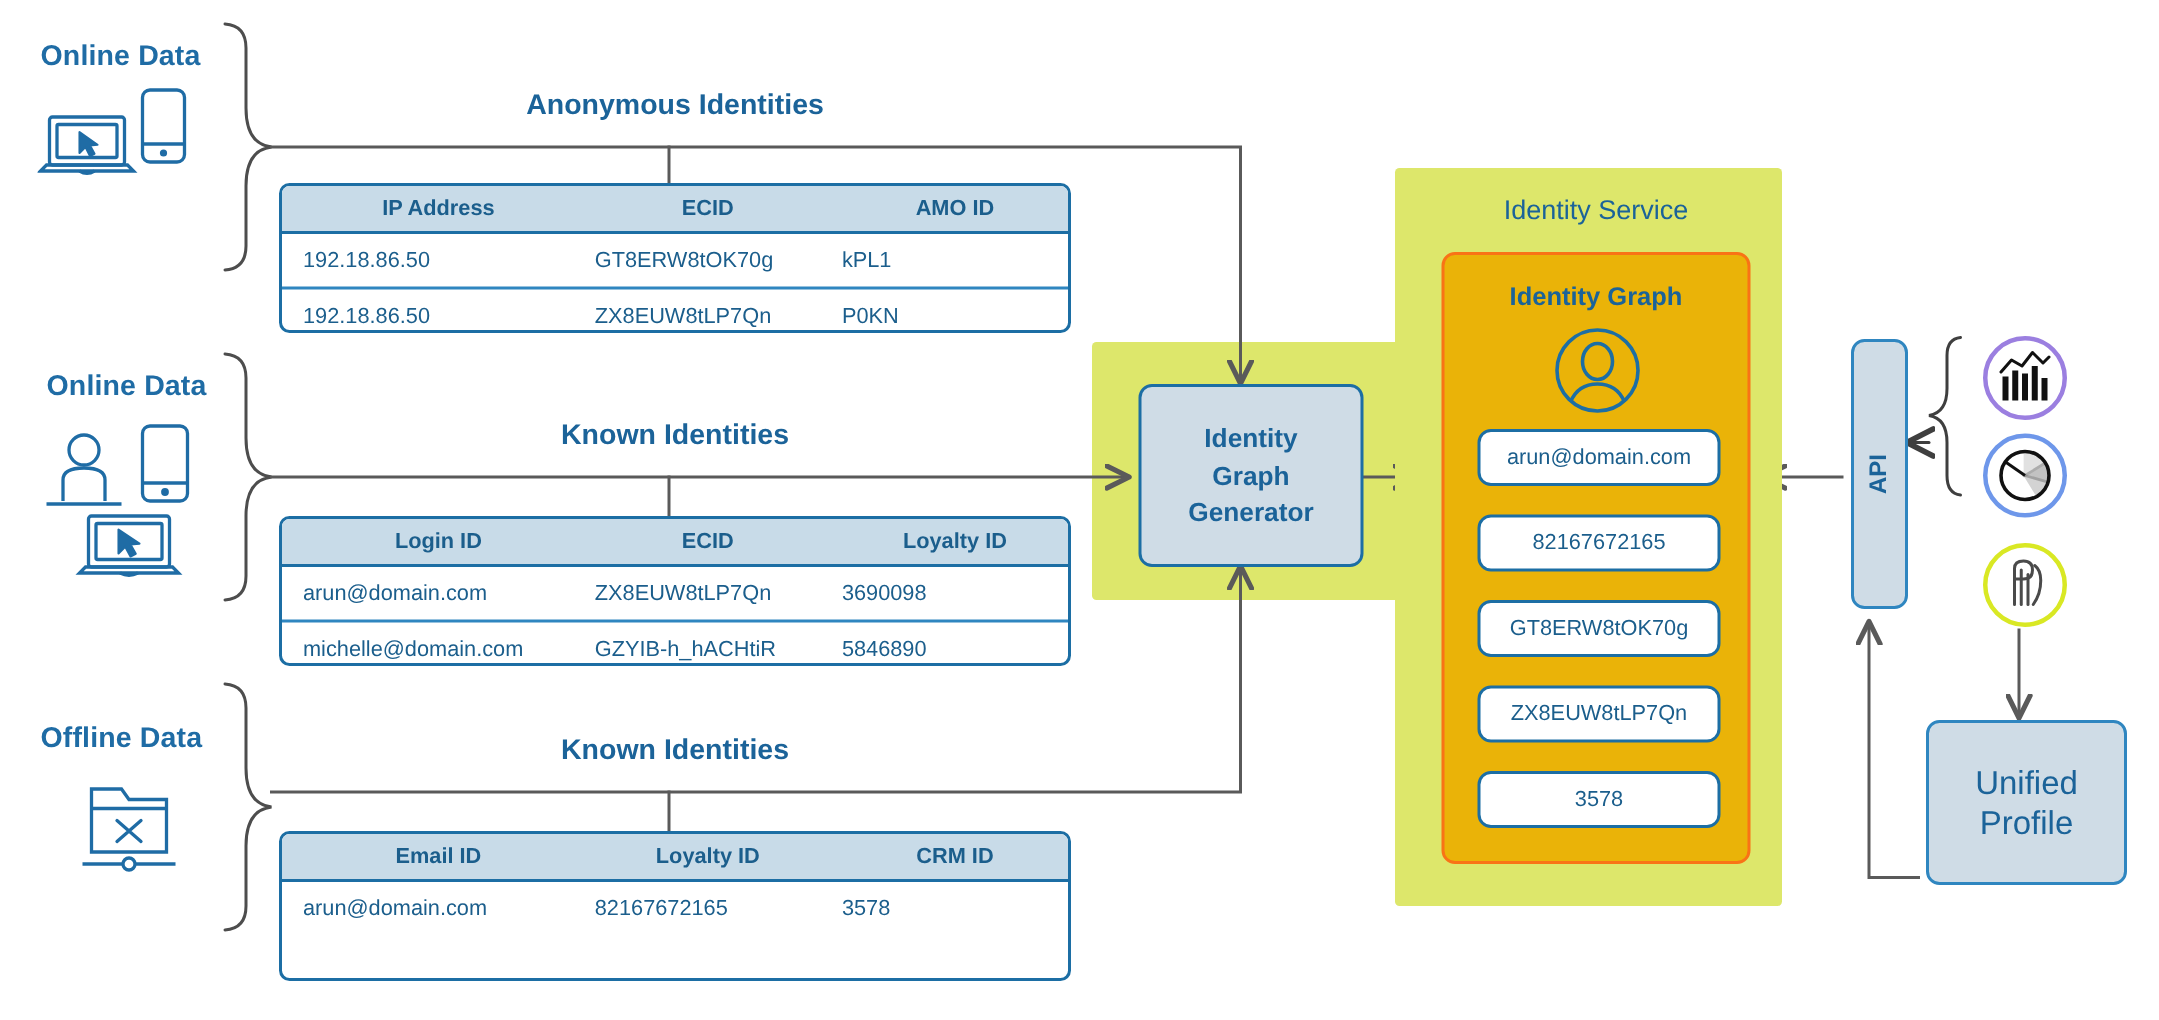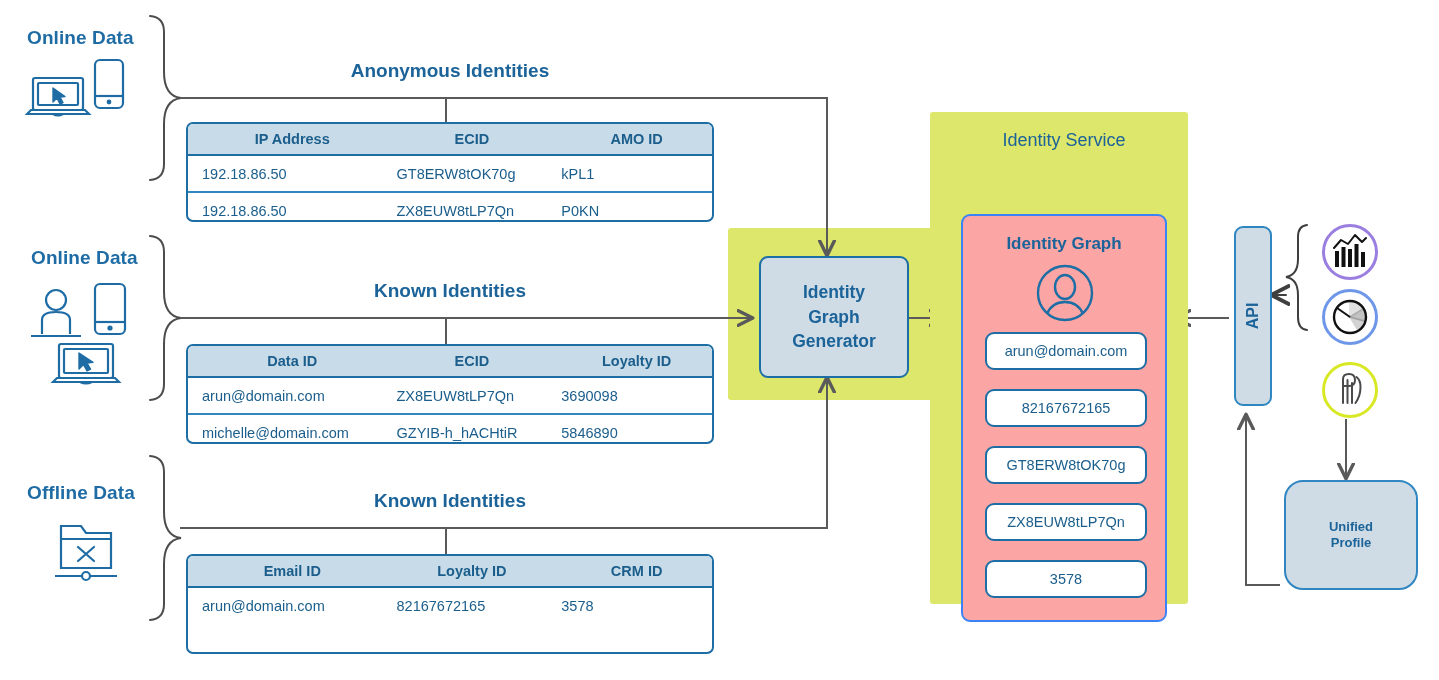--- a/index.html
+++ b/index.html
@@ -52,22 +52,22 @@
 
   
   .green{
     position:absolute;background:#dde76b;border-radius:3px;
   }
   .svc-title{
     position:absolute;color:#1b6399;font-weight:normal;font-size:18px;
     width:100%;text-align:center;white-space:nowrap;
   }
   .graph-card{
-    position:absolute;background:#fca5a5;border:2px solid #3b82f6;
-    border-radius:9px;box-sizing:border-box;margin-top:46px;
+    position:absolute;background:#eab308;border:2px solid #f97316;
+    border-radius:9px;box-sizing:border-box;
   }
   .graph-title{
     position:absolute;width:100%;text-align:center;
     color:#1b6399;font-weight:bold;font-size:17px;white-space:nowrap;
   }
   .pill{
     position:absolute;background:#ffffff;border:2px solid #1c6ea4;
     border-radius:9px;box-sizing:border-box;
     display:flex;align-items:center;justify-content:center;
     color:#1b5e8c;font-size:14.5px;white-space:nowrap;
@@ -81,23 +81,23 @@
   .apitext{
     position:absolute;left:50%;top:50%;
     transform:translate(-50%,-50%) rotate(-90deg);
     transform-origin:center center;
     color:#1b6399;font-weight:bold;font-size:16px;white-space:nowrap;
   }
 
   
   .upbox{
     position:absolute;background:#cfdce6;border:2px solid #2f86c0;
-    border-radius:19px;box-sizing:border-box;
+    border-radius:9px;box-sizing:border-box;
     display:flex;align-items:center;justify-content:center;
-    text-align:center;color:#1b6399;font-weight:bold;font-size:13px;
+    text-align:center;color:#1b6399;font-weight:normal;font-size:22px;
     line-height:1.25;
   }
 
   
   .ricon{position:absolute;border-radius:50%;box-sizing:border-box;}
 </style>
 </head>
 <body>
 
 <div id="stage">
@@ -215,21 +215,21 @@
         <path d="M57,104 q6,3 12,0"></path>
 
         <path d="M56,75 L56,91 L60.5,86.5 L64,93 L67.5,91.2 L64,85 L70,84.4 Z" fill="#1f6ca5" stroke="#1f6ca5" stroke-width="1.4" stroke-linejoin="round"></path>
       </svg>
     </div>
 
     <div class="abs section-title" style="left:280px;top:280px;width:330px;">Known Identities</div>
 
     <div class="tbl" style="left:181px;top:344px;height:100px;">
       <div class="row hrow">
-        <div class="c c1">Data ID</div>
+        <div class="c c1">Login ID</div>
         <div class="c c2">ECID</div>
         <div class="c c3">Loyalty ID</div>
       </div>
       <div class="row drow">
         <div class="c c1">arun@domain.com</div>
         <div class="c c2">ZX8EUW8tLP7Qn</div>
         <div class="c c3">3690098</div>
       </div>
       <div class="row drow sep">
         <div class="c c1">michelle@domain.com</div>

